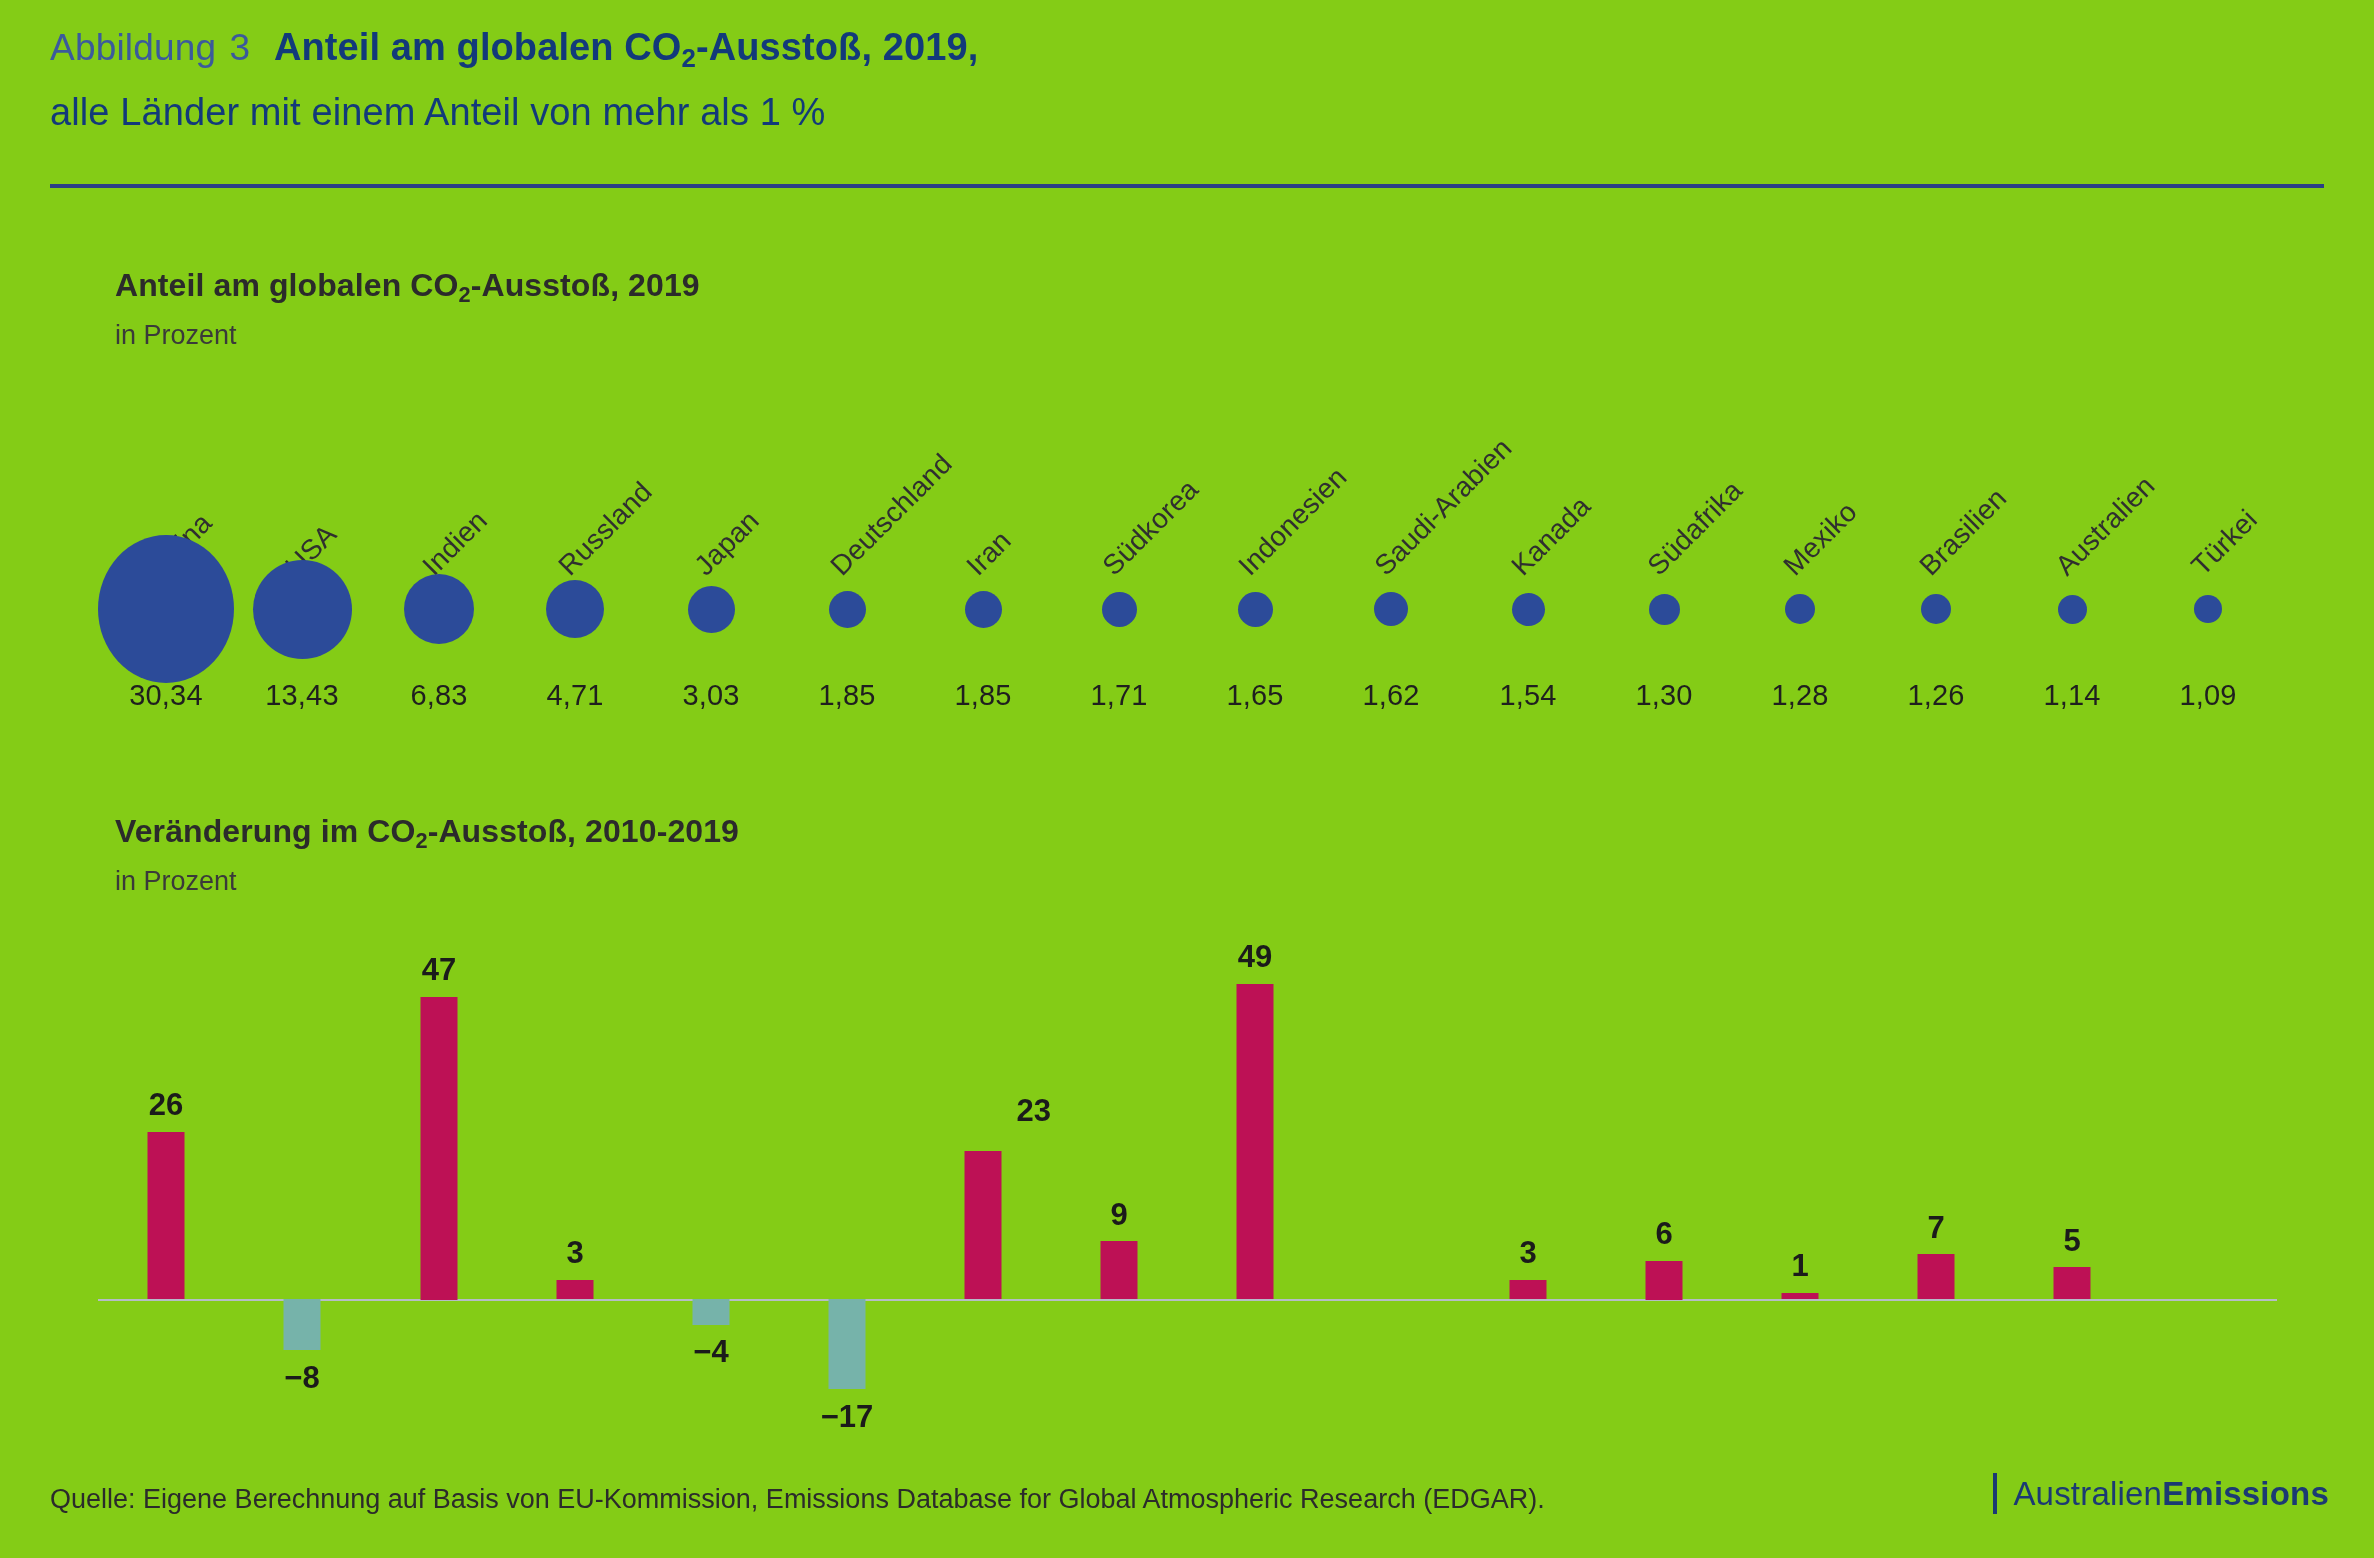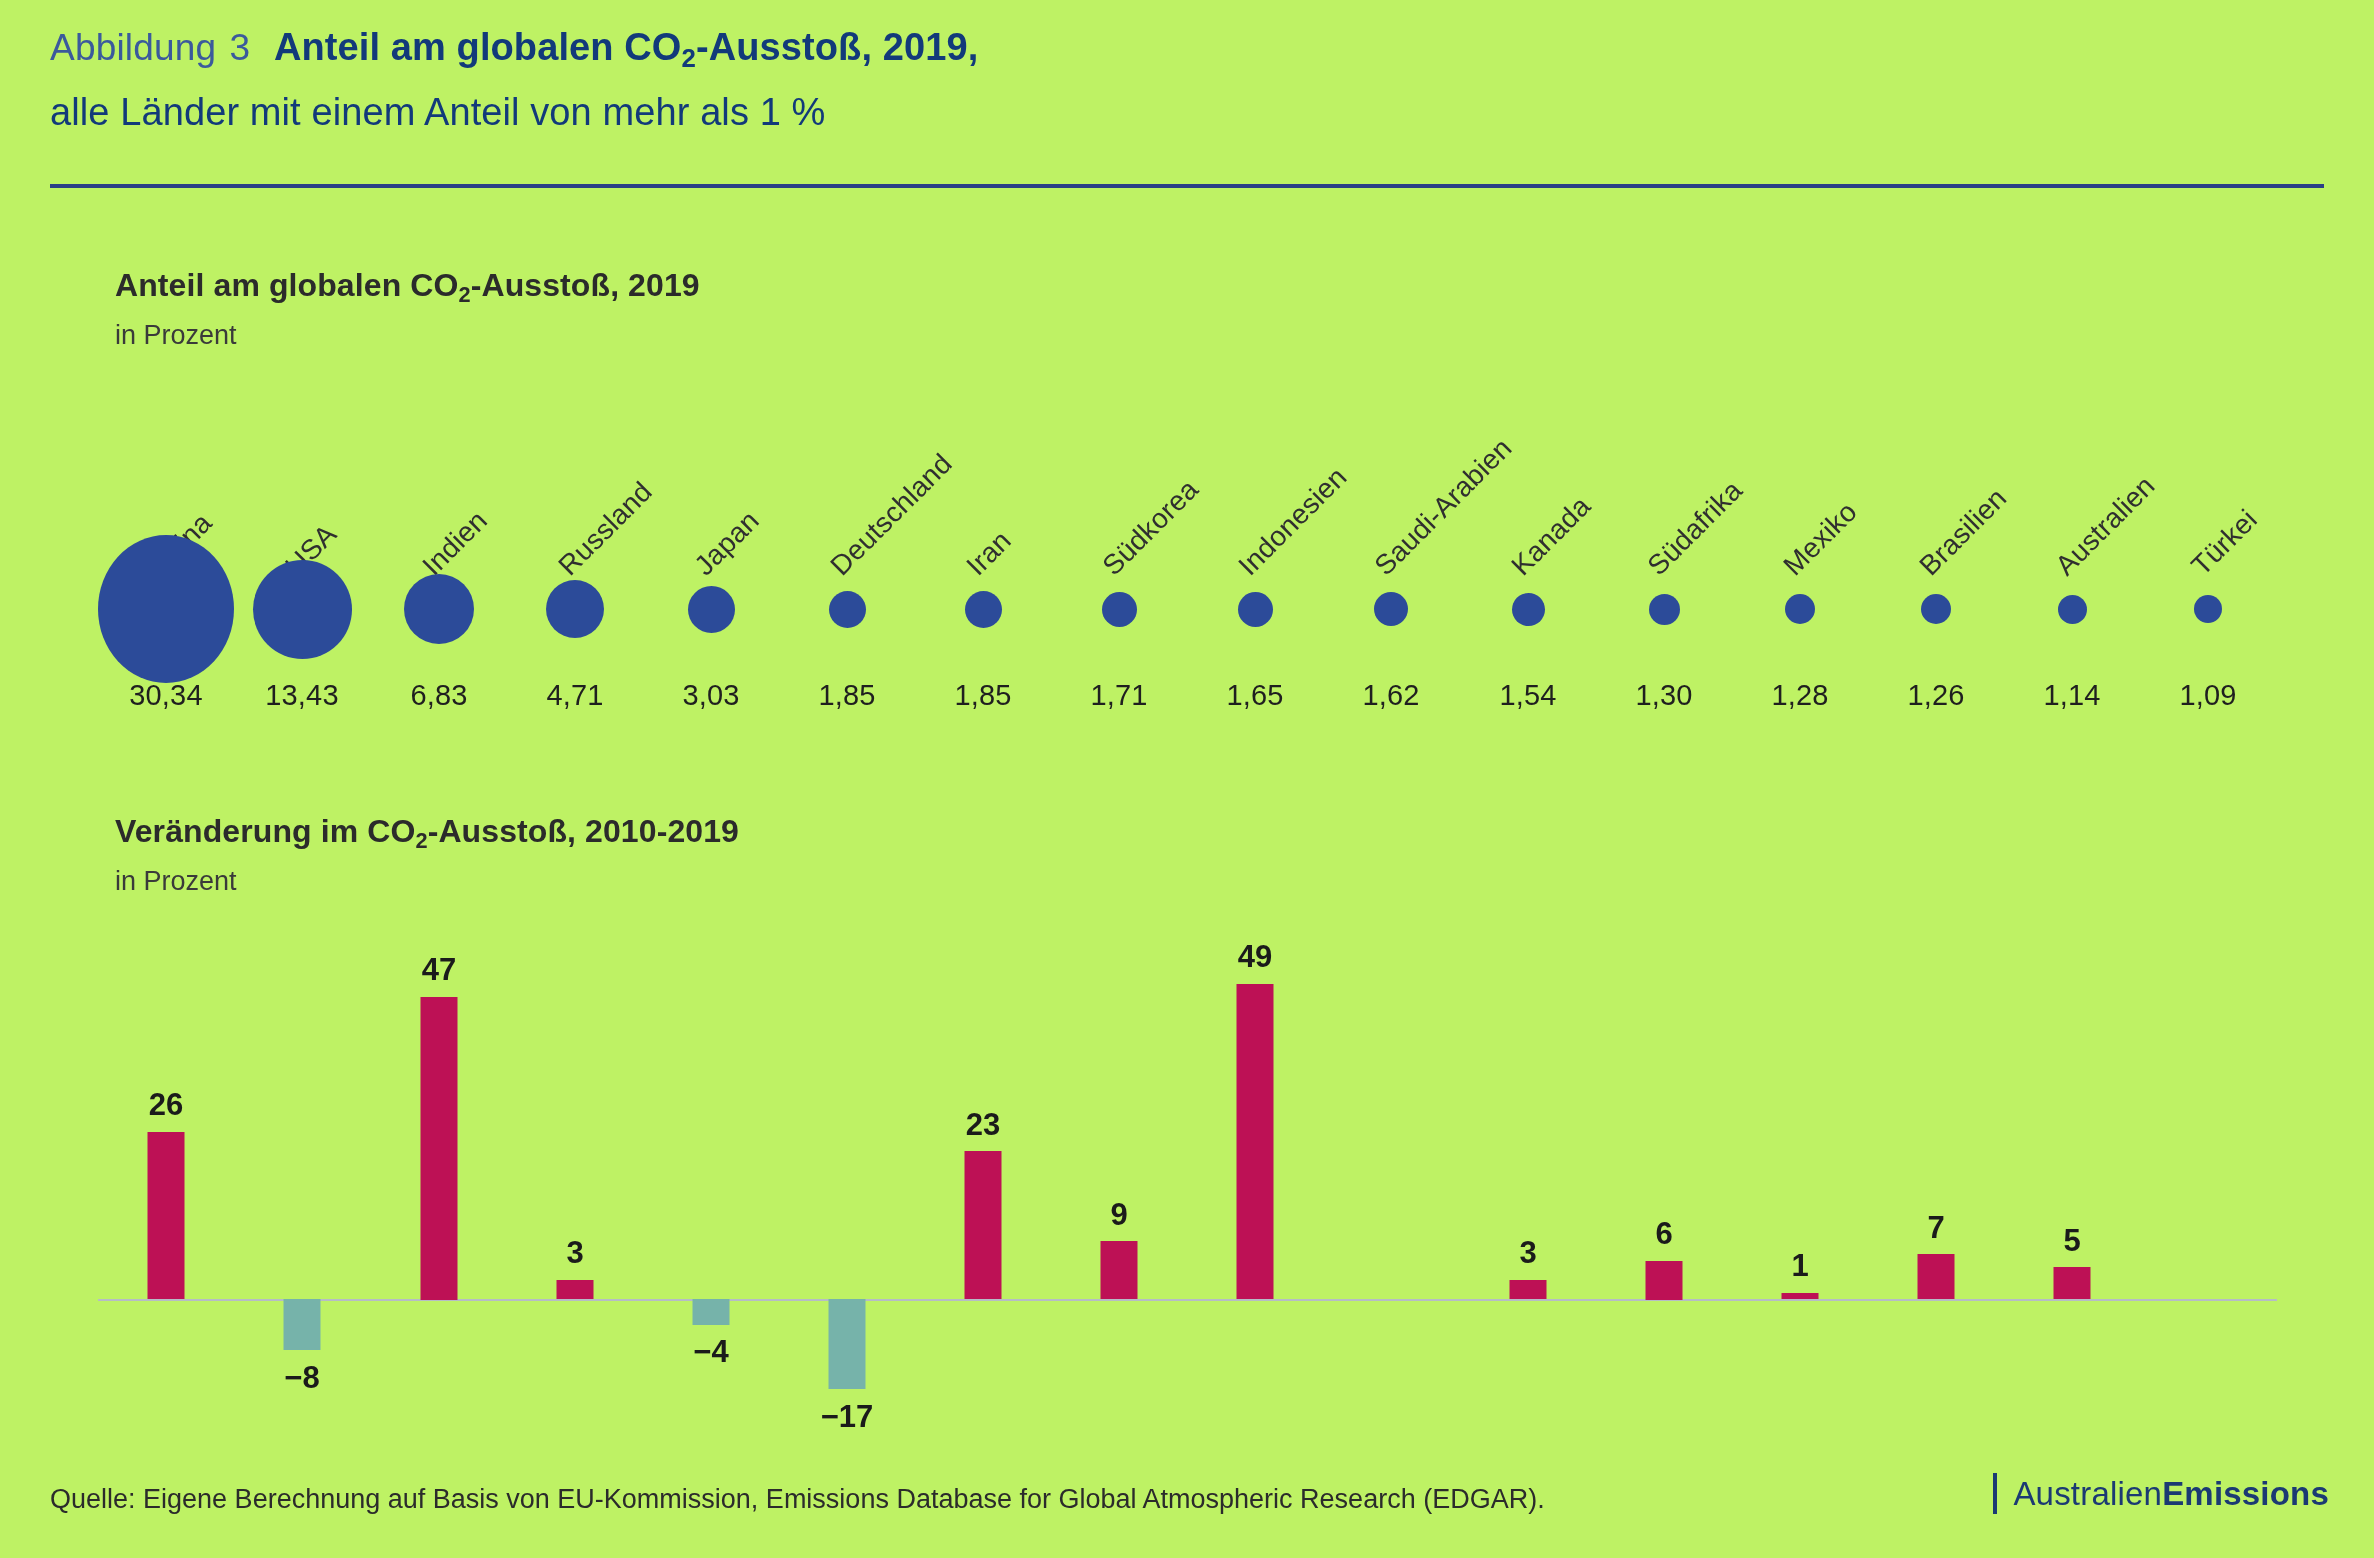--- a/index.html
+++ b/index.html
@@ -6,21 +6,21 @@
   * { box-sizing: border-box; margin: 0; padding: 0; }
   html, body {
     width: 2375px; height: 1558px;
     background: #e9eef6;
     font-family: "Liberation Sans", sans-serif;
     overflow: hidden;
   }
   .page {
     position: relative;
     width: 2375px; height: 1558px;
-    background: #bef264;
+    background: #84cc16;
   }
 
   
   .header { position: absolute; left: 50px; top: 28px; width: 2274px; }
   .hdr-line1 { white-space: nowrap; line-height: 1.0; }
   .fig-label {
     font-size: 37px; color: #3b5a9c; font-weight: 400;
     letter-spacing: 0.2px; vertical-align: baseline;
   }
   .fig-num {
@@ -269,21 +269,21 @@
       <div class="barcol" style="left: 643px; width: 136px;">
         <div class="bar neg" style="width: 37px; height: 26px; top: 394px; background: rgb(118, 179, 170);"></div>
         <div class="barval" style="top: 429px;">−4</div>
       </div>
       <div class="barcol" style="left: 779px; width: 136px;">
         <div class="bar neg" style="width: 37px; height: 90px; top: 394px; background: rgb(118, 179, 170);"></div>
         <div class="barval" style="top: 494px;">−17</div>
       </div>
       <div class="barcol" style="left: 915px; width: 136px;">
         <div class="bar pos" style="width: 37px; height: 148px; top: 246px; background: rgb(189, 17, 85);"></div>
-        <div class="barval" style="top: 202px;">23</div>
+        <div class="barval" style="top: 188px; text-align: right;">23</div>
       </div>
       <div class="barcol" style="left: 1051px; width: 136px;">
         <div class="bar pos" style="width: 37px; height: 58px; top: 336px; background: rgb(189, 17, 85);"></div>
         <div class="barval" style="top: 292px;">9</div>
       </div>
       <div class="barcol" style="left: 1187px; width: 136px;">
         <div class="bar pos" style="width: 37px; height: 315px; top: 79px; background: rgb(189, 17, 85);"></div>
         <div class="barval" style="top: 34px;">49</div>
       </div>
       <div class="barcol" style="left: 1460px; width: 136px;">

